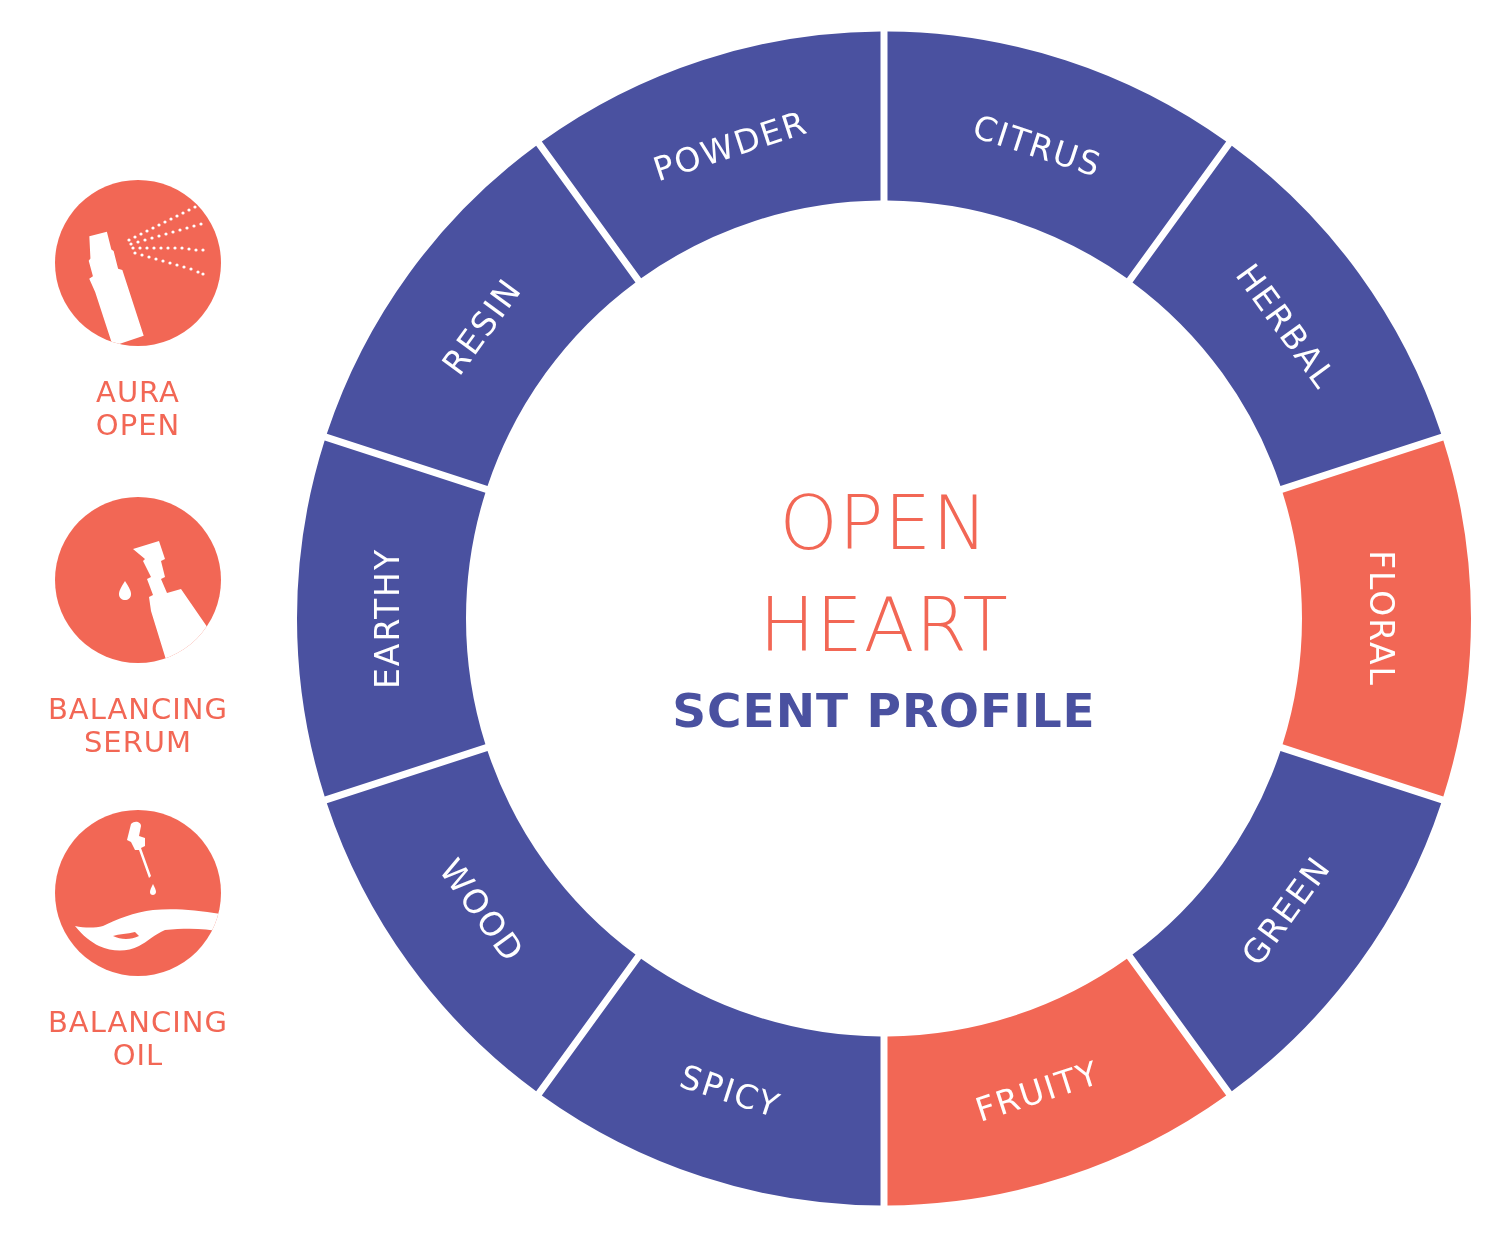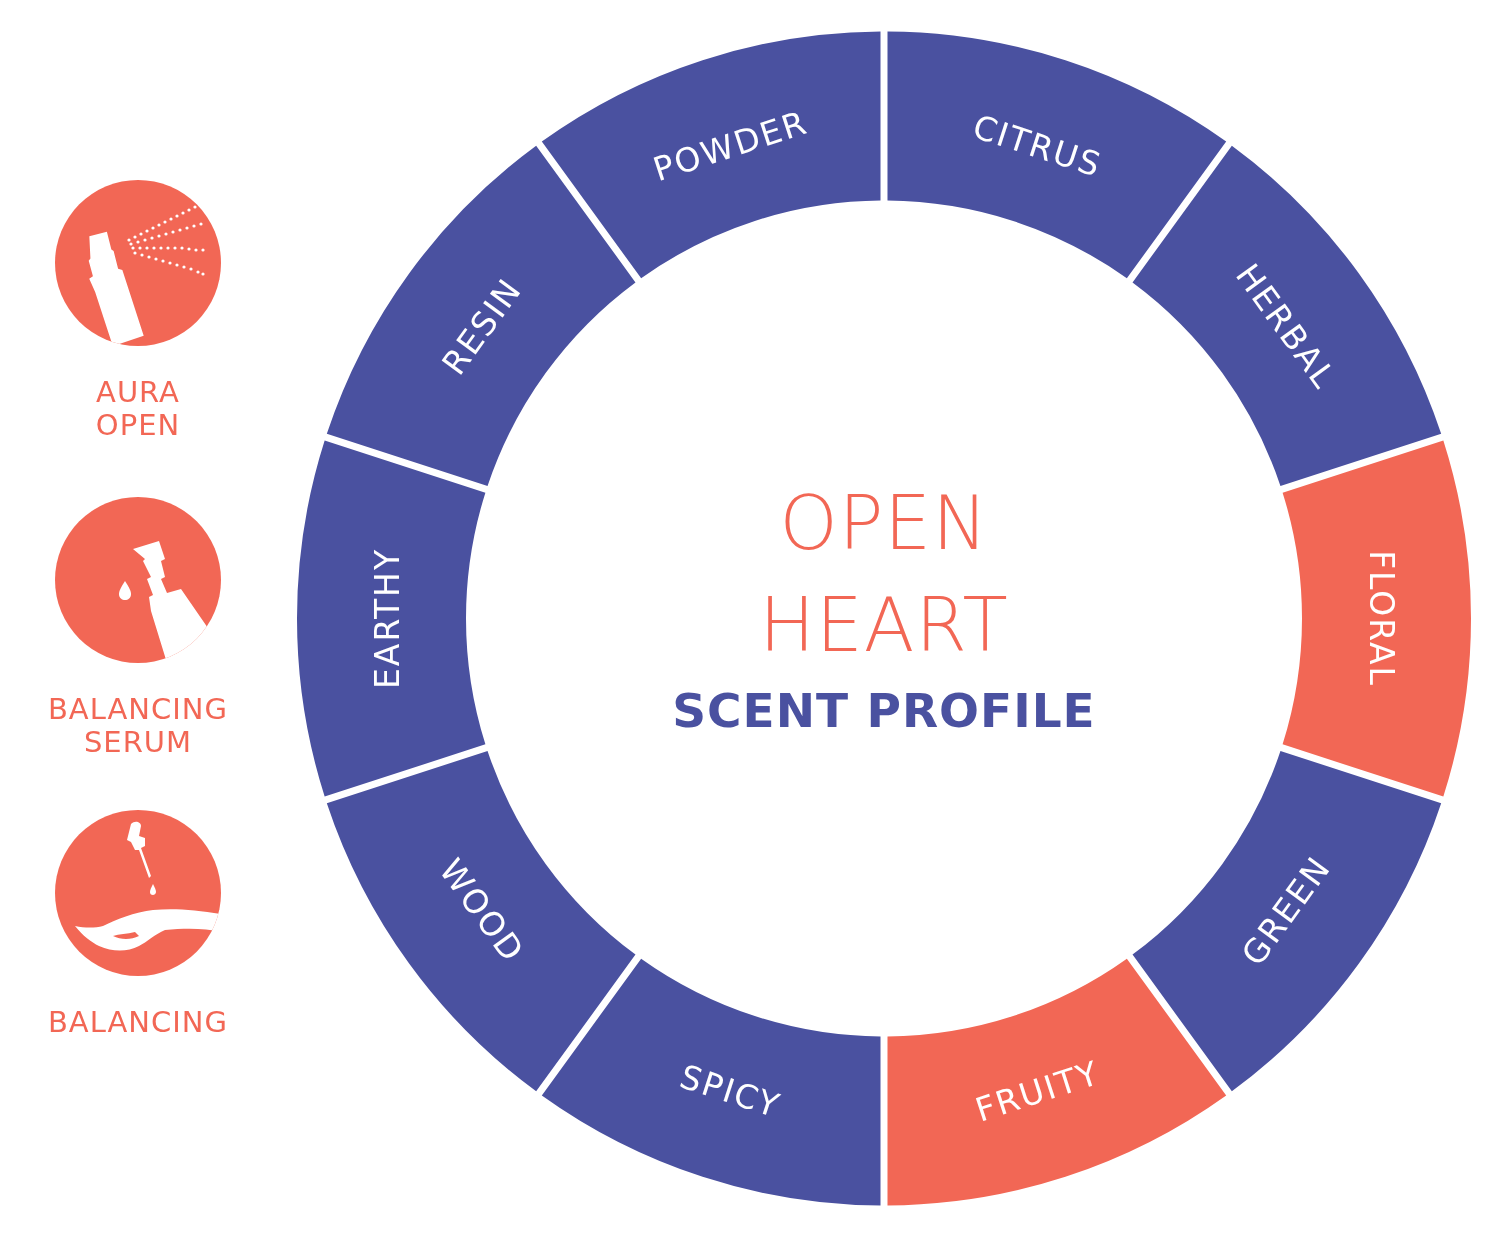--- a/index.html
+++ b/index.html
@@ -108,20 +108,21 @@
     <svg width="166" height="166" viewBox="0 0 166 166">
 
       <path d="M76 14 C80 10 86 12 86 16 L84 26 L90 28 L90 36 L86 38 L96 66 L94 68 L84 40 L80 40 L76 32 L72 30 L74 22 Z" fill="#ffffff"></path>
       <path d="M98 74 C100 78 101 80 101 82 C101 84 99 85 98 85 C96 85 95 84 95 82 C95 80 96 78 98 74 Z" fill="#ffffff"></path>
 
       <path d="M20 116 C30 118 40 118 48 116 C60 110 80 102 98 100 C120 98 140 100 166 104 L166 122 C150 118 130 118 110 120 C100 124 92 132 84 136 C72 142 58 142 44 136 C36 132 28 126 20 116 Z M58 126 C66 130 76 130 84 126 L80 122 C72 124 64 124 58 126 Z" fill="#ffffff" fill-rule="evenodd"></path>
     </svg>
   </div>
   <div class="label">
     <span>BALANCING</span>
+    <span>OIL</span>
   </div>
 </div>
 
 <svg id="wheel" width="1500" height="1238" viewBox="0 0 1500 1238">
   <g id="segments">
       <path d="M887.4999792615685,31.51043438135241 A587,587 0 0 1 1226.1922672176372,141.55822970046637 L1126.8540962332038,278.28552655309653 A418,418 0 0 0 887.4999591023084,200.51465302443654 Z" fill="#4A51A0"></path>
       <path d="M1231.8553526227747,145.6727020870252 A587,587 0 0 1 1441.178698307092,433.78157061945694 L1280.44614111477,486.006765473825 A418,418 0 0 0 1132.5171490199732,282.39997524102375 Z" fill="#4A51A0"></path>
       <path d="M1443.341804450661,440.43892678668215 A587,587 0 0 1 1443.341804450661,796.5610732133179 L1282.609234799231,744.3359167041413 A418,418 0 0 0 1282.609234799231,492.66408329585875 Z" fill="#F26755"></path>
       <path d="M1441.178698307092,803.2184293805431 A587,587 0 0 1 1231.8553526227747,1091.327297912975 L1132.5171490199732,954.6000247589761 A418,418 0 0 0 1280.44614111477,750.993234526175 Z" fill="#4A51A0"></path>
       <path d="M1226.1922672176372,1095.4417702995336 A587,587 0 0 1 887.4999792615683,1205.4895656186477 L887.4999591023084,1036.4853469755635 A418,418 0 0 0 1126.8540962332038,958.7144734469034 Z" fill="#F26755"></path>

